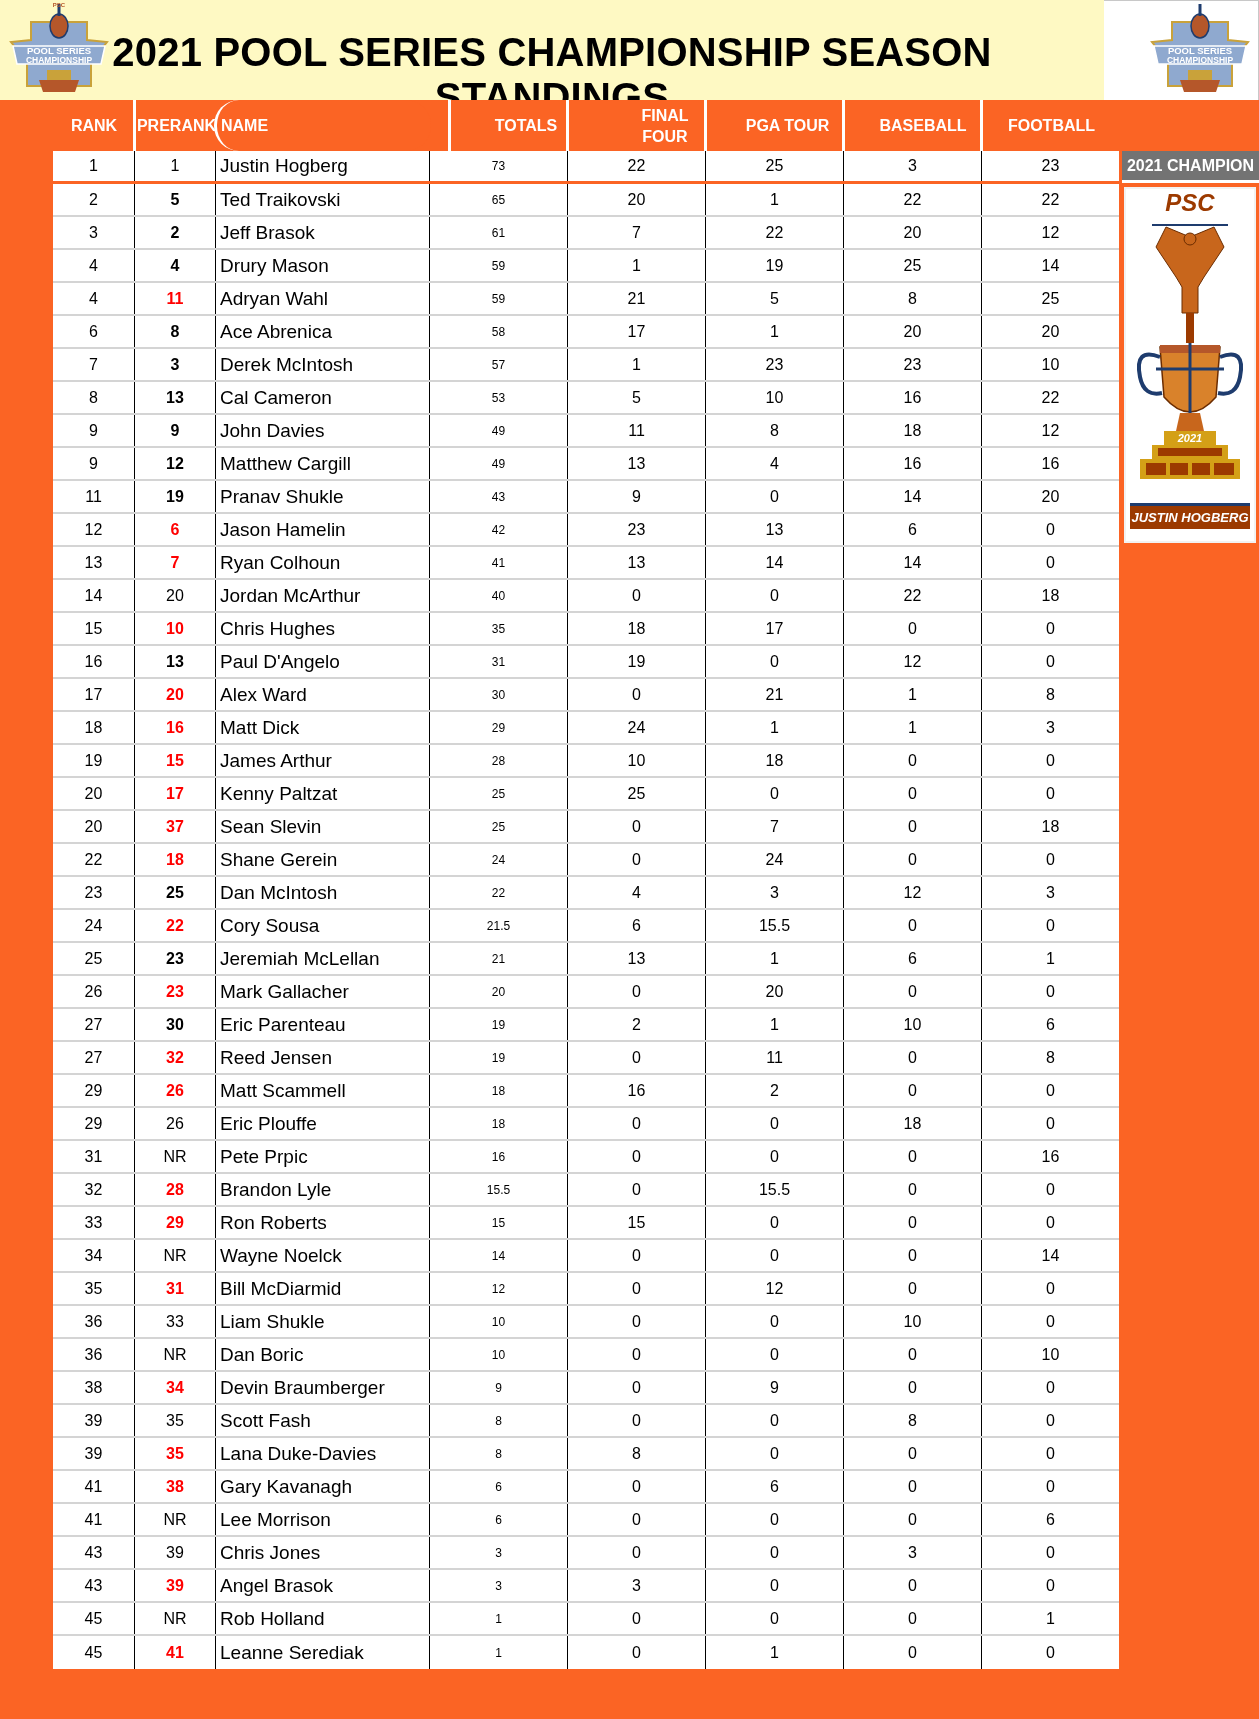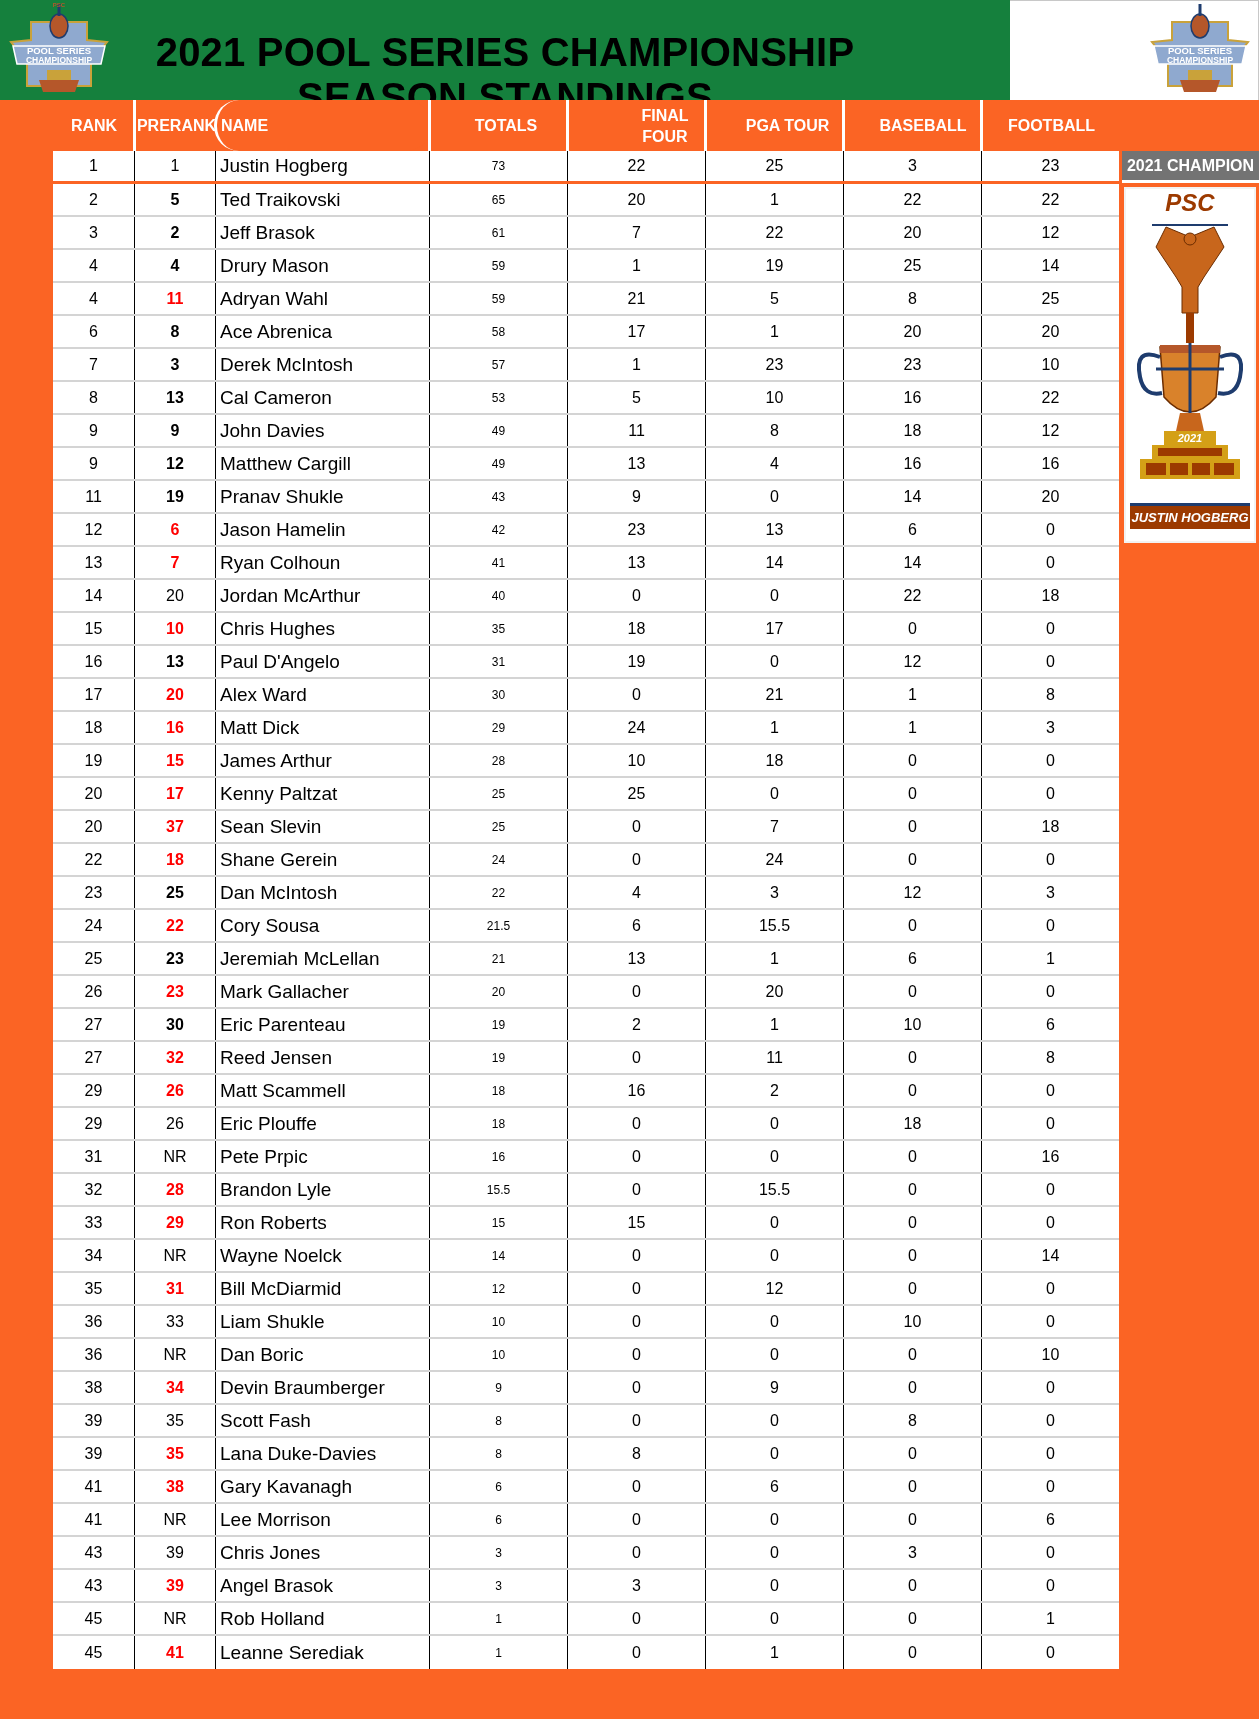--- a/index.html
+++ b/index.html
@@ -1,19 +1,19 @@
 <!DOCTYPE html>
 <html><head>
 <meta charset="utf-8">
 <style>
   * { box-sizing: border-box; margin: 0; padding: 0; }
   html, body { width: 1259px; height: 1719px; background: #ffffff; overflow: hidden; }
   body { position: relative; font-family: "Liberation Sans", sans-serif; }
   .frame { position: absolute; left: 0; top: 0; width: 1259px; height: 1719px; border: 1px solid #c8c8c8; }
-  .topbar { position: absolute; left: 0; top: 0; width: 1010px; height: 100px; background: #15803d; }
+  .topbar { position: absolute; left: 0; top: 0; width: 1104px; height: 100px; background: #fef9c3; }
   .title { position: absolute; left: 110px; right: 110px; top: 30px; text-align: center; font-weight: bold; font-size: 40px; color: #000; letter-spacing: 0.2px; }
   .logo { position: absolute; top: 2px; width: 100px; height: 94px; }
   .logo.left { left: 9px; }
   .logo.right { left: 1150px; }
   .orange-bg { position: absolute; left: 0; top: 100px; width: 1259px; height: 1619px; background: #fb6424; }
 
   .hdr { position: absolute; top: 100px; height: 51px; background: #fb6424; color: #fff; font-weight: bold; font-size: 16px; display: flex; align-items: center; justify-content: center; text-align: center; line-height: 21px; }
   .hdr.sep { border-left: 3px solid #ffffff; }
   .hdr.name { justify-content: flex-start; padding-left: 4px; }
 
@@ -70,21 +70,21 @@
 </div>
 
 <div class="orange-bg"></div>
 
 <div class="hdr" style="left:53px;width:82px;">RANK</div>
 <div class="hdr sep" style="left:133px;width:84px;">
   <span>PRE</span>
   <span>RANK</span>
 </div>
 <div class="hdr sep name" style="left:214px;width:217px;border-radius:25px;">NAME</div>
-<div class="hdr sep" style="left:428px;width:141px;padding-left:12px;">TOTALS</div>
+<div class="hdr sep" style="left:448px;width:141px;padding-left:12px;">TOTALS</div>
 <div class="hdr sep" style="left:566px;width:147px;padding-left:48px;">FINAL FOUR</div>
 <div class="hdr sep" style="left:704px;width:164px;">PGA TOUR</div>
 <div class="hdr sep" style="left:842px;width:159px;">BASEBALL</div>
 <div class="hdr sep" style="left:980px;width:140px;">FOOTBALL</div>
 
 <div class="table" id="standings">
     <div class="row first">
       <div class="cell c-rank">1</div>
       <div class="cell c-pre pre-same">1</div>
       <div class="cell c-name">Justin Hogberg</div>

